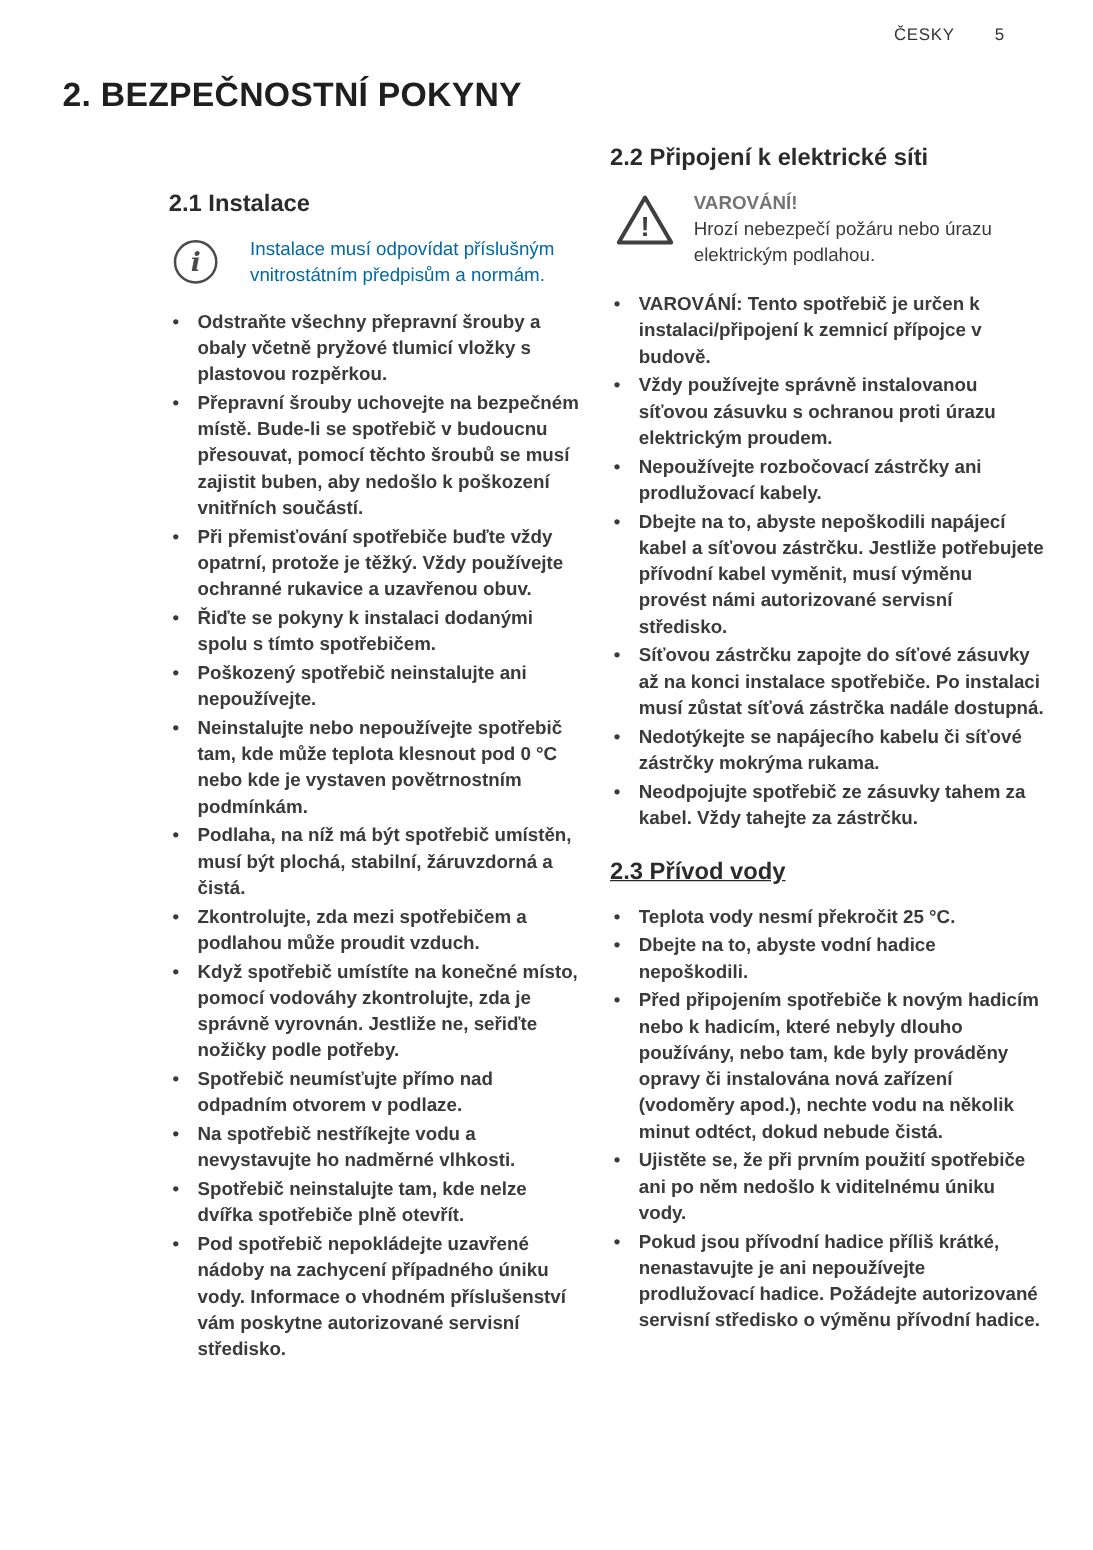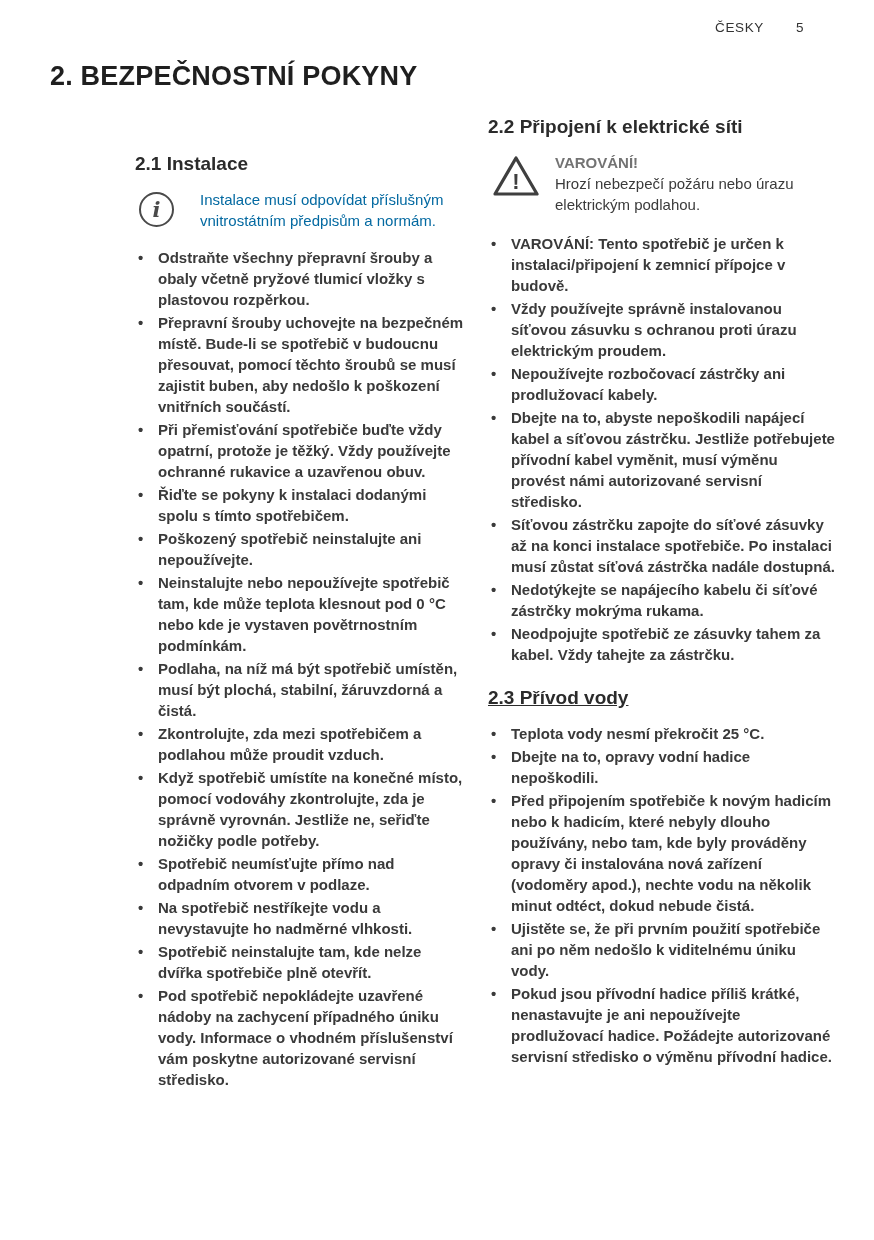--- a/index.html
+++ b/index.html
@@ -154,21 +154,21 @@
         <li>Dbejte na to, abyste nepoškodili napájecí kabel a síťovou zástrčku. Jestliže potřebujete přívodní kabel vyměnit, musí výměnu provést námi autorizované servisní středisko.</li>
         <li>Síťovou zástrčku zapojte do síťové zásuvky až na konci instalace spotřebiče. Po instalaci musí zůstat síťová zástrčka nadále dostupná.</li>
         <li>Nedotýkejte se napájecího kabelu či síťové zástrčky mokrýma rukama.</li>
         <li>Neodpojujte spotřebič ze zásuvky tahem za kabel. Vždy tahejte za zástrčku.</li>
       </ul>
 
       <h2 class="section-heading spaced">2.3 Přívod vody</h2>
 
       <ul class="bullets">
         <li>Teplota vody nesmí překročit 25 °C.</li>
-        <li>Dbejte na to, opravy vodní hadice nepoškodili.</li>
+        <li>Dbejte na to, abyste vodní hadice nepoškodili.</li>
         <li>Před připojením spotřebiče k novým hadicím nebo k hadicím, které nebyly dlouho používány, nebo tam, kde byly prováděny opravy či instalována nová zařízení (vodoměry apod.), nechte vodu na několik minut odtéct, dokud nebude čistá.</li>
         <li>Ujistěte se, že při prvním použití spotřebiče ani po něm nedošlo k viditelnému úniku vody.</li>
         <li>Pokud jsou přívodní hadice příliš krátké, nenastavujte je ani nepoužívejte prodlužovací hadice. Požádejte autorizované servisní středisko o výměnu přívodní hadice.</li>
       </ul>
     </div>
 
   </div>
 </div>
 
 </body></html>

